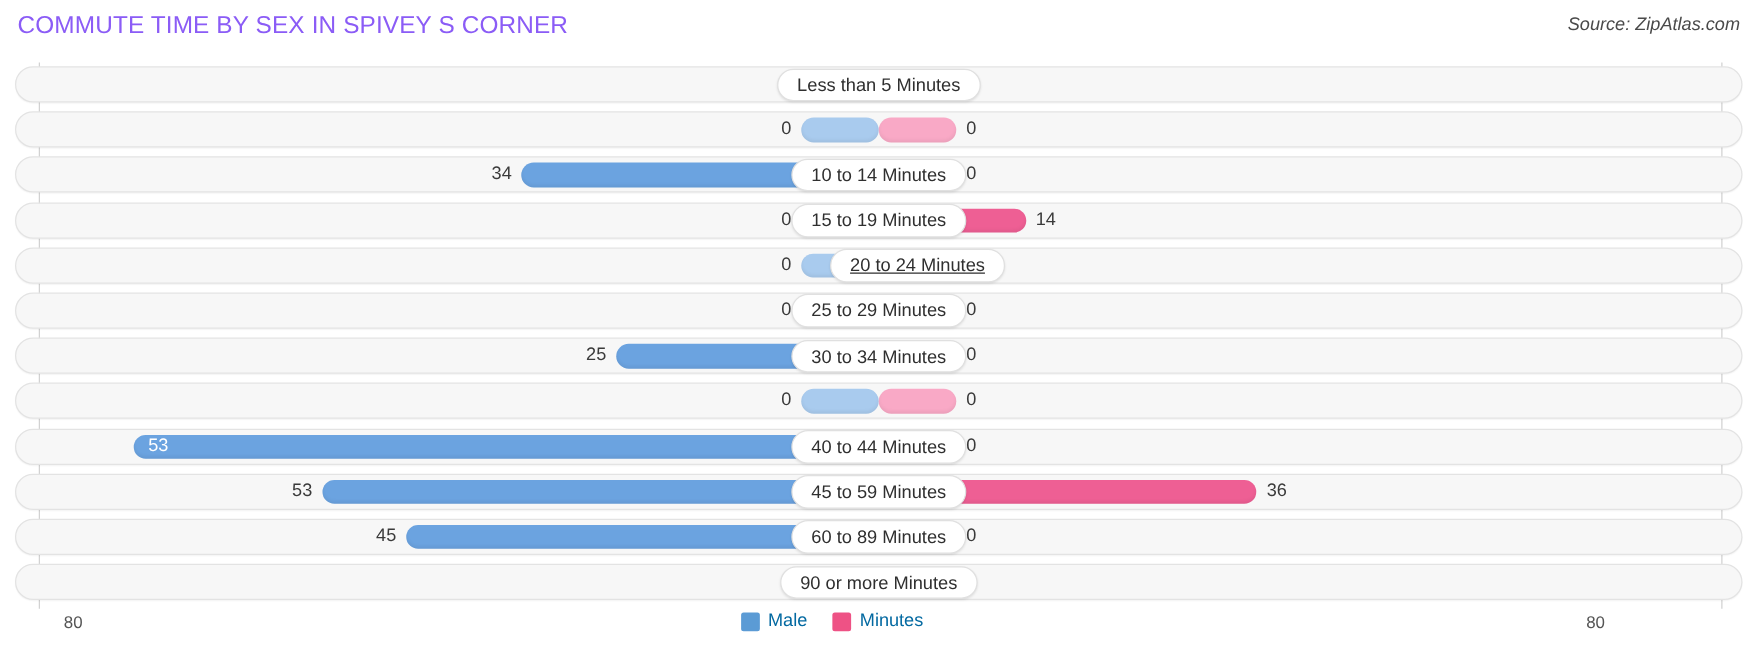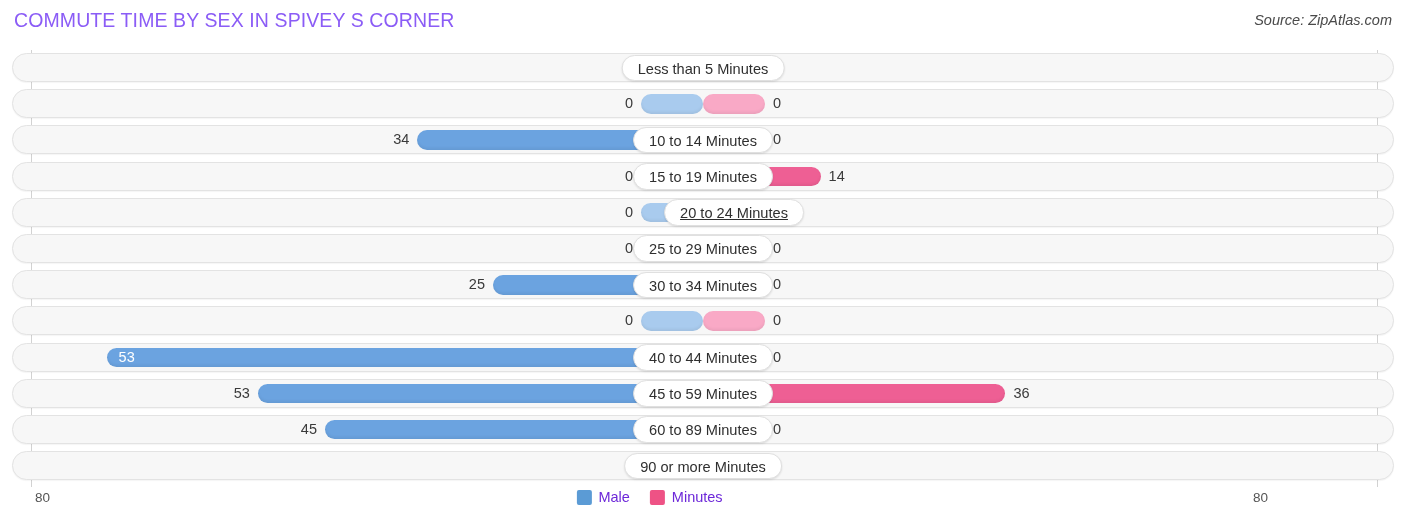--- a/index.html
+++ b/index.html
@@ -140,21 +140,21 @@
     font-size: 14.6px;
     color: #2f2f2f;
     white-space: nowrap;
     box-shadow: 0 1px 2px rgba(0,0,0,0.10);
     z-index: 5;
   }
 
   
   .footer {
     position: absolute;
-    left: 0;
+    left: 16px;
     top: 487px;
     width: 1299px;
     height: 36px;
   }
   .tick {
     position: absolute;
     top: 3px;
     font-size: 13.5px;
     color: #555555;
   }
@@ -178,21 +178,21 @@
   .legend-swatch {
     width: 15px;
     height: 15px;
     border-radius: 2px;
     display: inline-block;
   }
   .legend-swatch.male   { background: #5b9bd5; }
   .legend-swatch.female { background: #ee5285; }
   .legend-label {
     font-size: 14.5px;
-    color: #6d28d9;
+    color: #0369a1;
   }
 </style>
 </head>
 <body>
 
 <div id="chart-root">
 
   <div class="header">
     <div class="chart-title">COMMUTE TIME BY SEX IN SPIVEY S CORNER</div>
     <div class="chart-source">Source: ZipAtlas.com</div>

